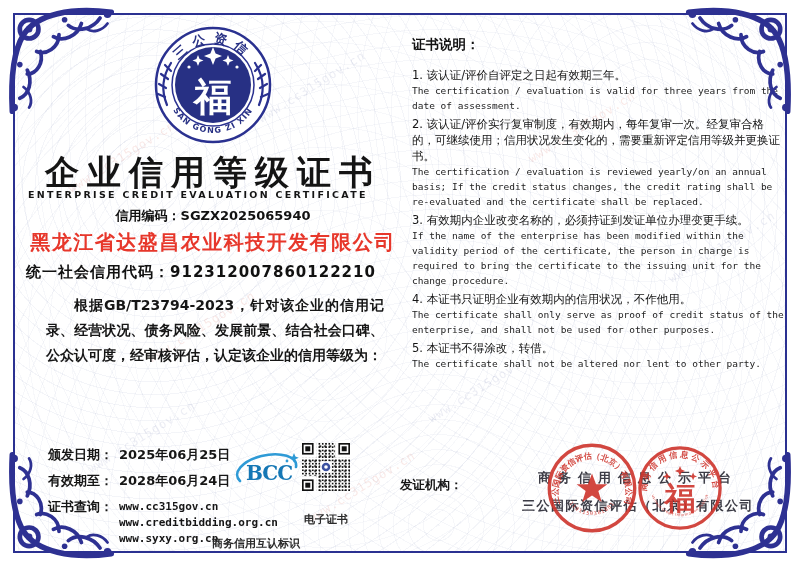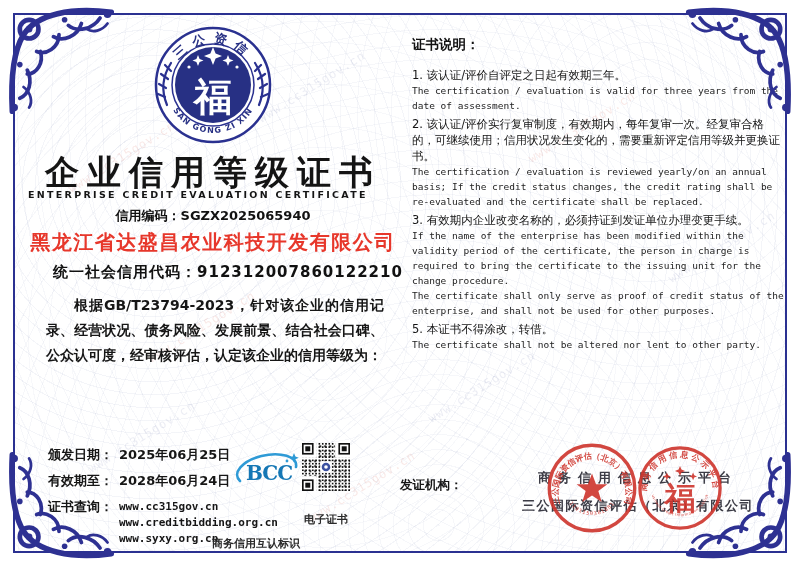--- a/index.html
+++ b/index.html
@@ -26,21 +26,21 @@
   
   .emblem{position:absolute;left:153px;top:25px;width:120px;height:120px;z-index:2;}
   .title{position:absolute;left:28px;top:150px;width:370px;text-align:center;z-index:2;
          font-size:34px;font-weight:bold;letter-spacing:8px;color:#141414;white-space:nowrap;}
   .subtitle{position:absolute;left:28px;top:189px;width:370px;z-index:2;
          font-size:9.5px;font-weight:bold;letter-spacing:2.3px;color:#141414;white-space:nowrap;}
   .credit-no{position:absolute;left:28px;top:207px;width:370px;text-align:center;z-index:2;
          font-size:13px;font-weight:bold;color:#111;}
   .company{position:absolute;left:20px;top:229px;width:386px;text-align:center;z-index:2;
          font-size:20px;font-weight:bold;letter-spacing:1.5px;color:#e7372b;white-space:nowrap;}
-  .uscc{position:absolute;left:35px;top:263px;width:386px;text-align:center;z-index:2;
+  .uscc{position:absolute;left:8px;top:263px;width:386px;text-align:center;z-index:2;
          font-size:15px;font-weight:bold;letter-spacing:1px;color:#111;white-space:nowrap;}
   .basis{position:absolute;left:46px;top:293px;width:338px;z-index:2;text-align:justify;
          font-size:14px;font-weight:600;line-height:25px;text-indent:2em;color:#161616;}
   .rating{position:absolute;left:28px;top:348px;width:370px;text-align:center;z-index:2;
          font-family:"DejaVu Serif",serif;font-size:52px;font-weight:bold;color:#c12b35;
          letter-spacing:22px;padding-left:22px;box-sizing:border-box;}
   .meta{position:absolute;left:48px;top:447px;z-index:2;font-size:13px;font-weight:bold;color:#161616;}
   .meta .row{display:flex;margin-bottom:11px;line-height:15px;}
   .meta .lab{white-space:nowrap;margin-right:6px;}
   .meta .urls{font-family:"DejaVu Sans Mono",monospace;font-size:11px;font-weight:bold;line-height:16px;}
@@ -258,20 +258,21 @@
     </div>
     <div>
       <div class="note-zh">2. 该认证/评价实行复审制度，有效期内，每年复审一次。经复审合格的，可继续使用；信用状况发生变化的，需要重新评定信用等级并更换证书。</div>
       <div class="note-en">The certification / evaluation is reviewed yearly/on an annual basis; If the credit status changes, the credit rating shall be re-evaluated and the certificate shall be replaced.</div>
     </div>
     <div>
       <div class="note-zh">3. 有效期内企业改变名称的，必须持证到发证单位办理变更手续。</div>
       <div class="note-en">If the name of the enterprise has been modified within the validity period of the certificate, the person in charge is required to bring the certificate to the issuing unit for the change procedure.</div>
     </div>
     <div>
+      <div class="note-zh">4. 本证书只证明企业有效期内的信用状况，不作他用。</div>
       <div class="note-en">The certificate shall only serve as proof of credit status of the enterprise, and shall not be used for other purposes.</div>
     </div>
     <div>
       <div class="note-zh">5. 本证书不得涂改，转借。</div>
       <div class="note-en">The certificate shall not be altered nor lent to other party.</div>
     </div>
   </div>
 
   <div class="issuer-label">发证机构：</div>
   <div class="issuer-platform">商务信用信息公示平台</div>

